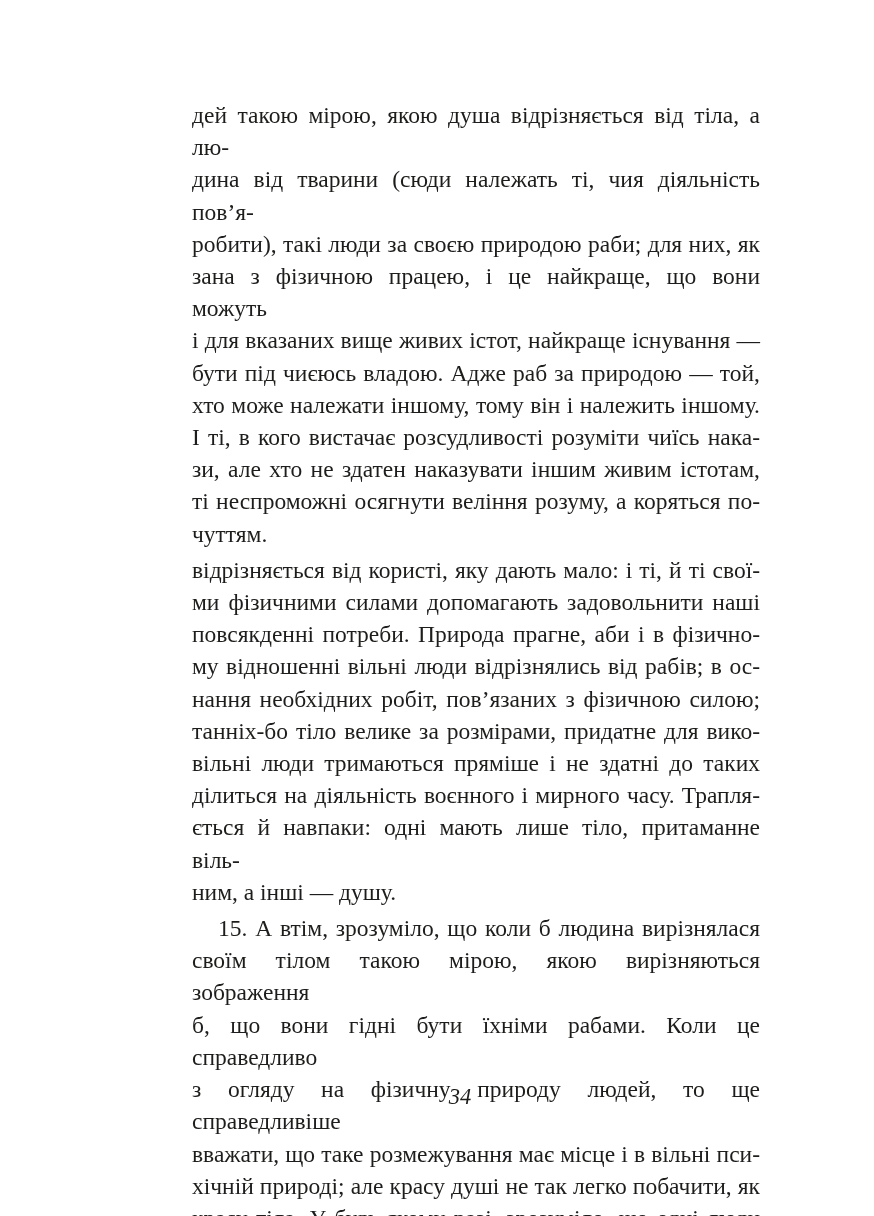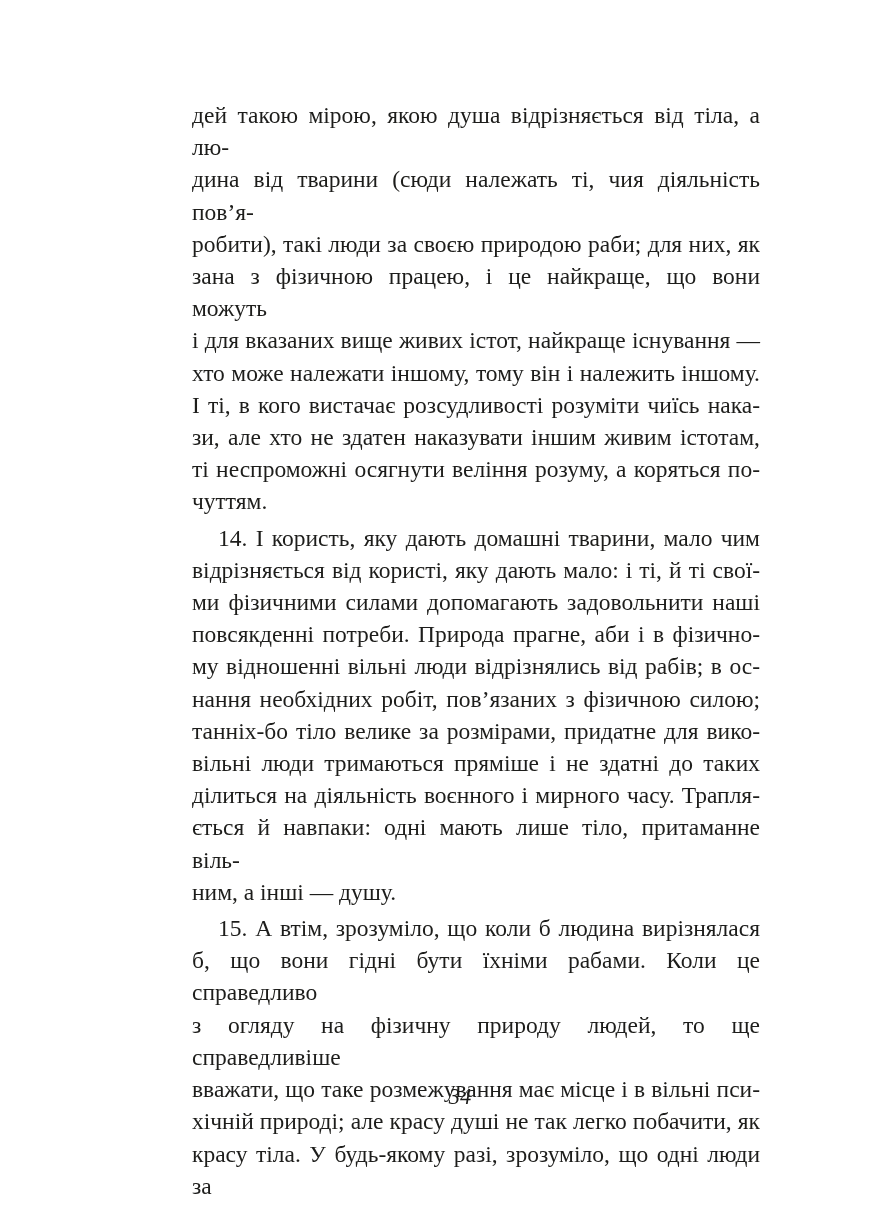--- a/index.html
+++ b/index.html
@@ -55,43 +55,44 @@
 
 <div class="page">
   <div class="text-block">
 
     <div class="paragraph">
       <div class="line">дей такою мірою, якою душа відрізняється від тіла, а лю-</div>
       <div class="line">дина від тварини (сюди належать ті, чия діяльність пов’я-</div>
       <div class="line">робити), такі люди за своєю природою раби; для них, як</div>
       <div class="line">зана з фізичною працею, і це найкраще, що вони можуть</div>
       <div class="line">і для вказаних вище живих істот, найкраще існування —</div>
+      <div class="line">бути під чиєюсь владою. Адже раб за природою — той,</div>
       <div class="line">хто може належати іншому, тому він і належить іншому.</div>
       <div class="line">І ті, в кого вистачає розсудливості розуміти чиїсь нака-</div>
       <div class="line">зи, але хто не здатен наказувати іншим живим істотам,</div>
       <div class="line">ті неспроможні осягнути веління розуму, а коряться по-</div>
       <div class="line para-last">чуттям.</div>
     </div>
 
     <div class="paragraph">
-      <div class="line indent">14. І користь, яку дають домашні тварини, мало чим</div>
       <div class="line">відрізняється від користі, яку дають мало: і ті, й ті свої-</div>
       <div class="line">ми фізичними силами допомагають задовольнити наші</div>
       <div class="line">повсякденні потреби. Природа прагне, аби і в фізично-</div>
       <div class="line">му відношенні вільні люди відрізнялись від рабів; в ос-</div>
       <div class="line">нання необхідних робіт, пов’язаних з фізичною силою;</div>
       <div class="line">танніх-бо тіло велике за розмірами, придатне для вико-</div>
       <div class="line">вільні люди тримаються пряміше і не здатні до таких</div>
       <div class="line">ділиться на діяльність воєнного і мирного часу. Трапля-</div>
       <div class="line">ється й навпаки: одні мають лише тіло, притаманне віль-</div>
       <div class="line para-last">ним, а інші — душу.</div>
     </div>
 
     <div class="paragraph">
       <div class="line indent">15. А втім, зрозуміло, що коли б людина вирізнялася</div>
+      <div class="line">своїм тілом такою мірою, якою вирізняються зображення</div>
       <div class="line">б, що вони гідні бути їхніми рабами. Коли це справедливо</div>
       <div class="line">з огляду на фізичну природу людей, то ще справедливіше</div>
       <div class="line">вважати, що таке розмежування має місце і в вільні пси-</div>
       <div class="line">хічній природі; але красу душі не так легко побачити, як</div>
       <div class="line">красу тіла. У будь-якому разі, зрозуміло, що одні люди за</div>
     </div>
 
   </div>
 
   <div class="folio">34</div>

